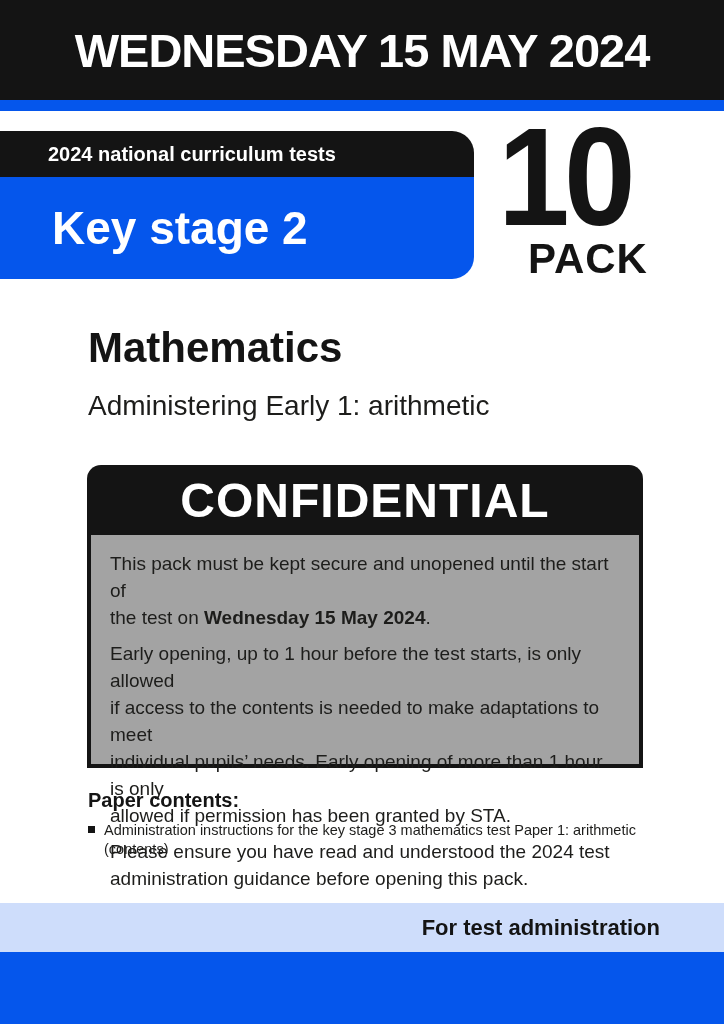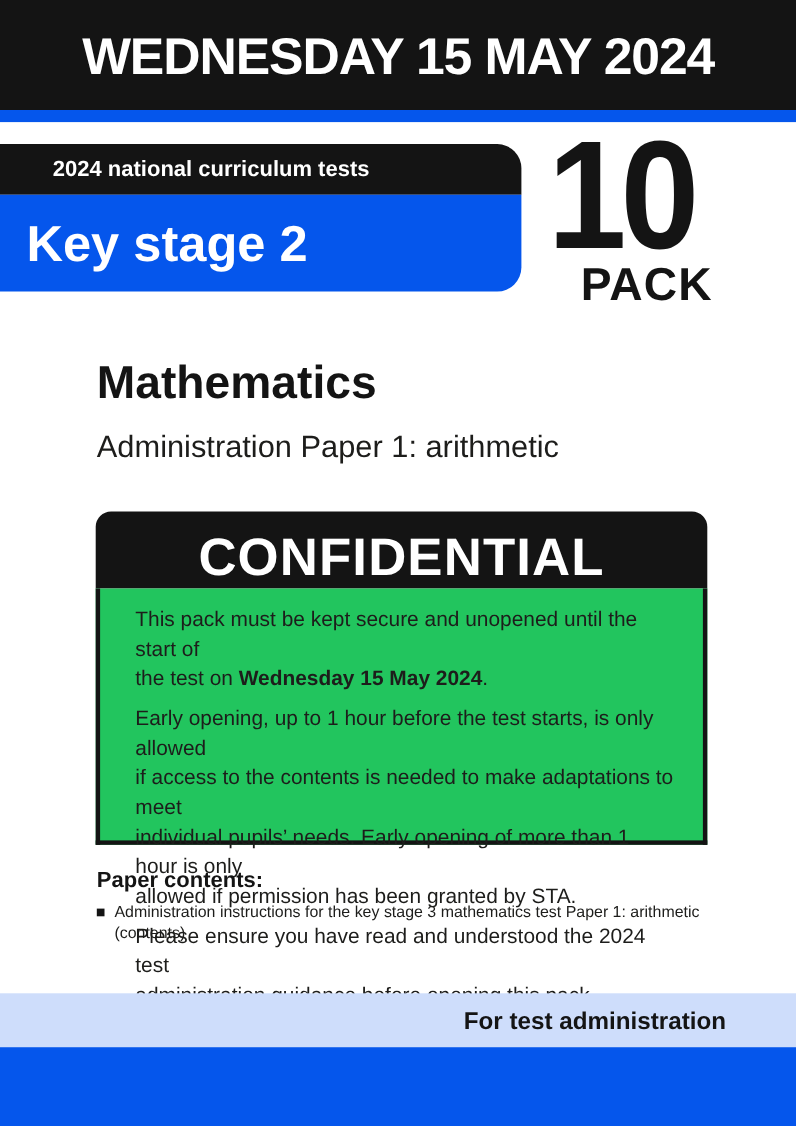--- a/index.html
+++ b/index.html
@@ -48,25 +48,25 @@
     padding-left: 48px;
   }
   .badge-black .series-text {
     color: #ffffff;
     font-size: 20px;
     font-weight: bold;
   }
   .badge-blue {
     position: absolute;
     left: 0; top: 177px;
-    width: 474px; height: 88px;
+    width: 474px; height: 102px;
     background: #0556EC;
     border-bottom-right-radius: 22px;
     display: flex; align-items: center;
-    padding-left: 24px;
+    padding-left: 52px;
   }
   .badge-blue .keystage-text {
     color: #ffffff;
     font-size: 46px;
     font-weight: bold;
   }
 
   
   .pack-number {
     position: absolute;
@@ -110,34 +110,34 @@
   
   .conf-box {
     position: absolute;
     left: 87px; top: 465px;
     width: 556px;
   }
   .conf-header {
     height: 70px;
     background: #141414;
     border-radius: 14px 14px 0 0;
-    display: flex; align-items: flex-end; justify-content: center;
+    display: flex; align-items: center; justify-content: center;
   }
   .conf-header .conf-heading {
     color: #ffffff;
     font-size: 48px;
     font-weight: bold;
     letter-spacing: 1px;
   }
   .conf-body {
     height: 233px;
     border: 4px solid #141414;
     border-top: none;
-    background: #22c55e;
-    padding: 15px 26px 0 32px;
+    background: #a3a3a3;
+    padding: 15px 26px 0 19px;
   }
   .conf-body p {
     font-size: 19px;
     line-height: 27px;
     margin-bottom: 9px;
     color: #1d1d1b;
   }
   .conf-body .bold { font-weight: bold; }
 
   
@@ -206,21 +206,21 @@
     <span class="series-text">2024 national curriculum tests</span>
   </div>
   <div class="badge-blue">
     <span class="keystage-text">Key stage 2</span>
   </div>
 
   <div class="pack-number">10</div>
   <div class="pack-word">PACK</div>
 
   <div class="subject-title">Mathematics</div>
-  <div class="subject-subtitle">Administration Paper 1: arithmetic</div>
+  <div class="subject-subtitle">Administering Early 1: arithmetic</div>
 
   <div class="conf-box">
     <div class="conf-header">
       <span class="conf-heading">CONFIDENTIAL</span>
     </div>
     <div class="conf-body">
       <p><span>This pack must be kept secure and unopened until the start of</span><br>
         <span>the test on </span><span class="bold">Wednesday 15 May 2024</span><span>.</span></p>
       <p><span>Early opening, up to 1 hour before the test starts, is only allowed</span><br>
         <span>if access to the contents is needed to make adaptations to meet</span><br>

